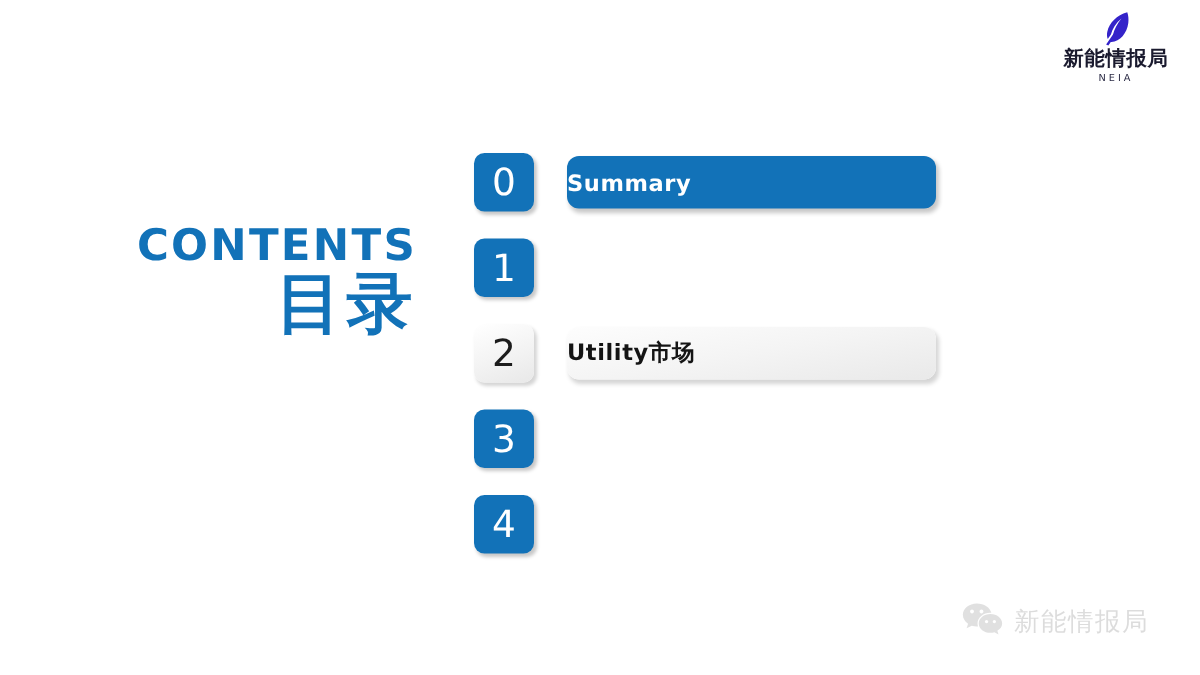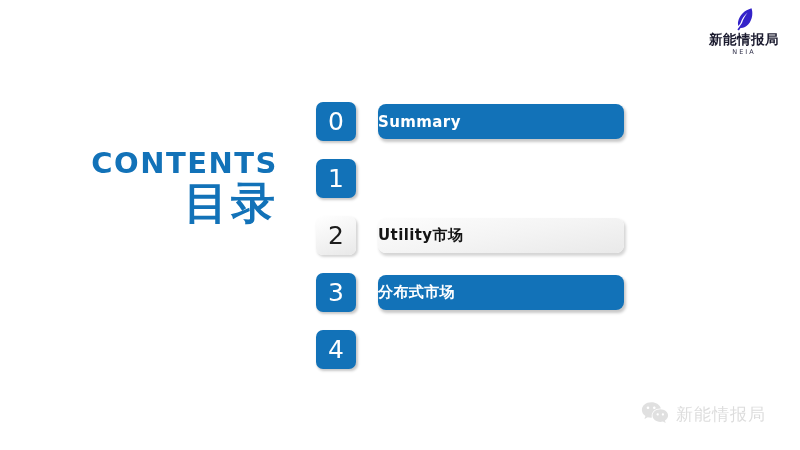--- a/index.html
+++ b/index.html
@@ -213,23 +213,20 @@
       </div>
       <div class="row-bar">
         <span class="bar-text">Utility市场</span>
       </div>
     </div>
 
     <div class="content-row inactive">
       <div class="num-box">
         <span class="num-text">3</span>
       </div>
-      <div class="row-bar">
-        <span class="bar-text">分布式市场</span>
-      </div>
     </div>
 
     <div class="content-row inactive">
       <div class="num-box">
         <span class="num-text">4</span>
       </div>
     </div>
 
   </div>
 

